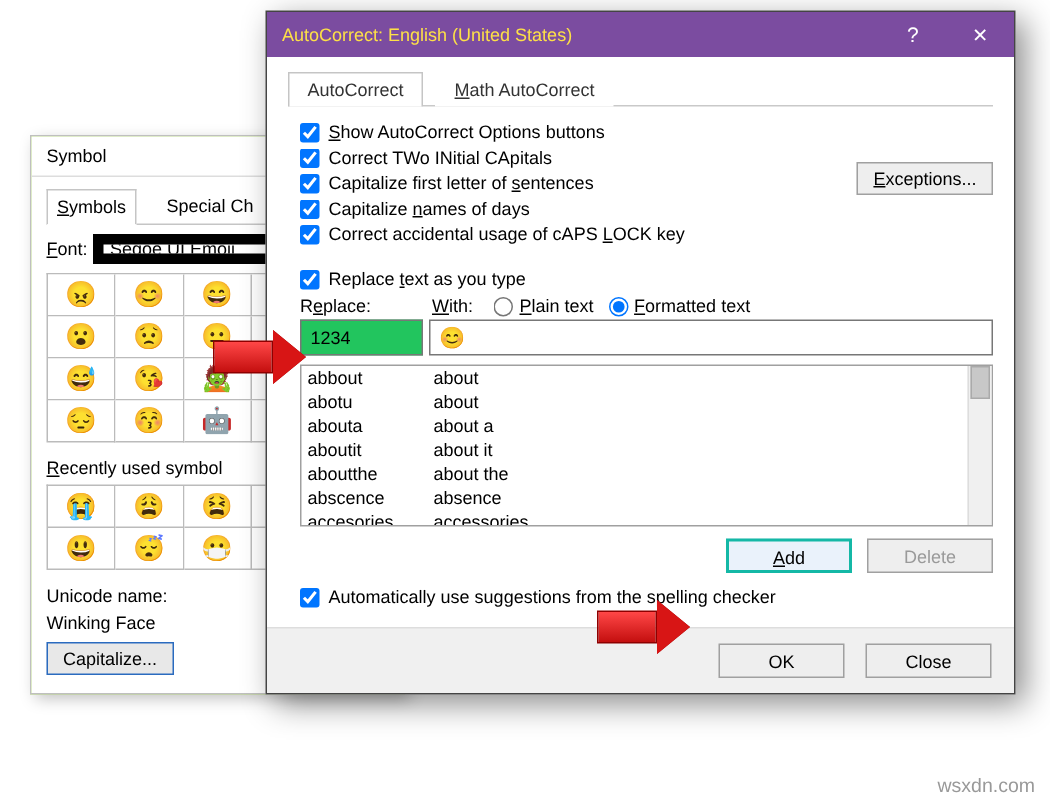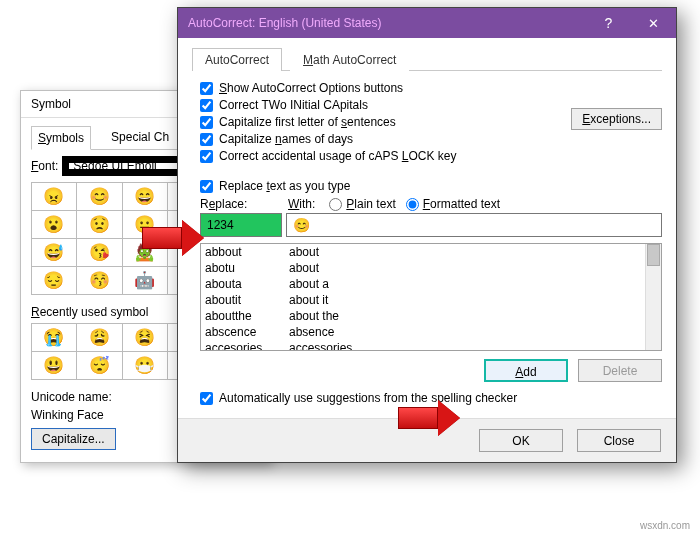--- a/index.html
+++ b/index.html
@@ -11,21 +11,21 @@
     font-size: 12px;
     background: #fff;
     color: #000;
     position: relative;
     overflow: hidden;
   }
   .watermark {
     position: absolute;
     bottom: 6px;
     right: 10px;
-    font-size: 10px;
+    font-size: 13px;
     color: #999;
   }
   
   .symbol-dialog {
     position: absolute;
     left: 20px;
     top: 90px;
     width: 250px;
     border: 1px solid #bfbfbf;
     background: #bef264;
@@ -90,21 +90,21 @@
     position: absolute;
     left: 177px;
     top: 7px;
     width: 500px;
     border: 1px solid #444;
     box-shadow: 6px 6px 20px rgba(0,0,0,0.45);
     background: #f3f3f3;
   }
   .titlebar {
     background: #7b4ca0;
-    color: #f0abfc;
+    color: #fde047;
     height: 30px;
     display: flex;
     align-items: center;
     padding: 0 0 0 10px;
   }
   .titlebar-text { flex: 1; font-size: 12px; }
   .titlebar-btns { display: flex; }
   .tb-btn {
     width: 45px; height: 30px;
     display: flex; align-items: center; justify-content: center;

